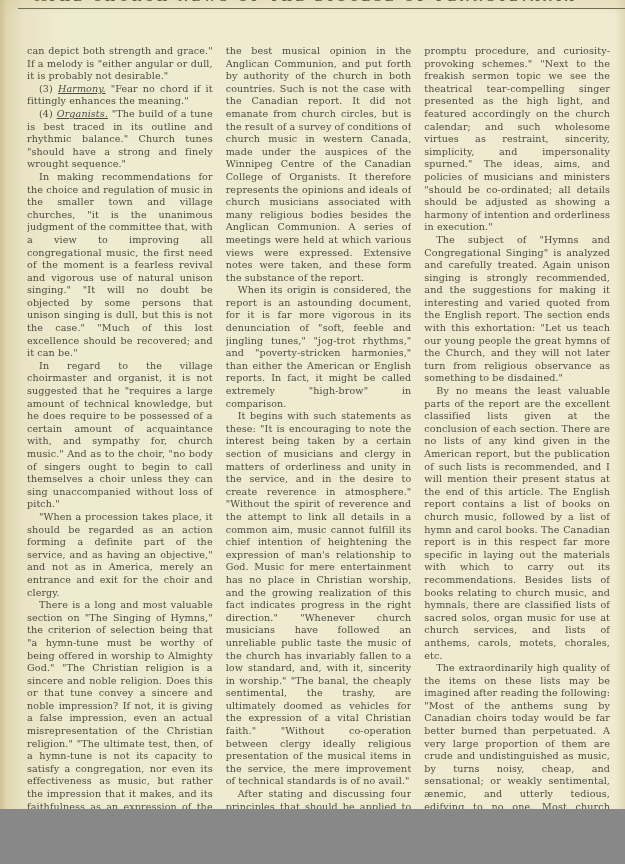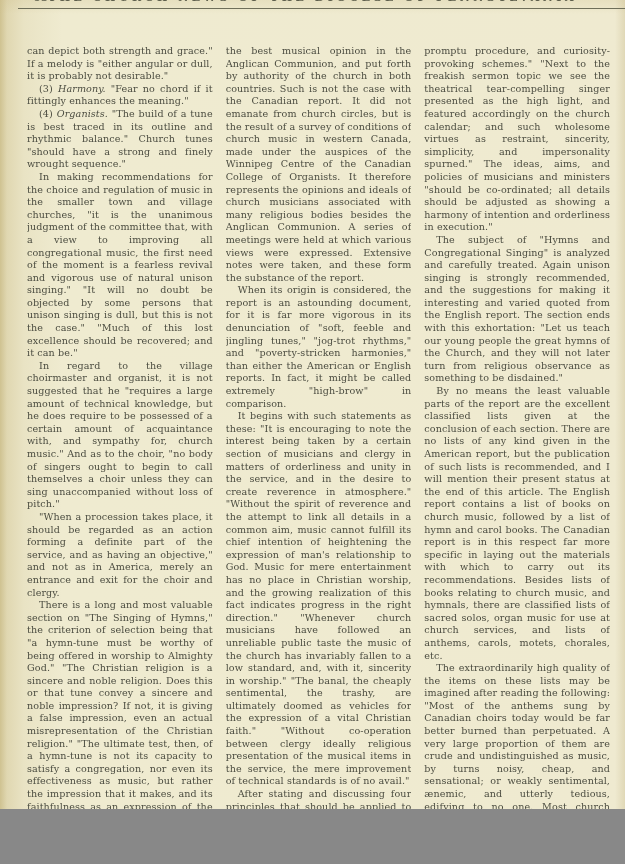--- a/index.html
+++ b/index.html
@@ -50,21 +50,21 @@
     overflow:hidden;
     font-size:9.6px;
     line-height:12.6px;
     text-align:justify;
     text-justify:inter-word;
     letter-spacing:.1px;
   }
   .column p{margin:0;}
   .column p.indent{text-indent:12px;}
   .column p.noindent{text-indent:0;}
-  em{font-style:italic;}
+  em{font-style:italic;text-decoration:underline;}
 </style>
 </head>
 <body>
 
 <div class="page">
   <div class="header">
     <span class="pagenum">65</span>
     <span class="headtitle">THE CHURCH NEWS OF THE DIOCESE OF PENNSYLVANIA</span>
   </div>
   <div class="rule"></div>

